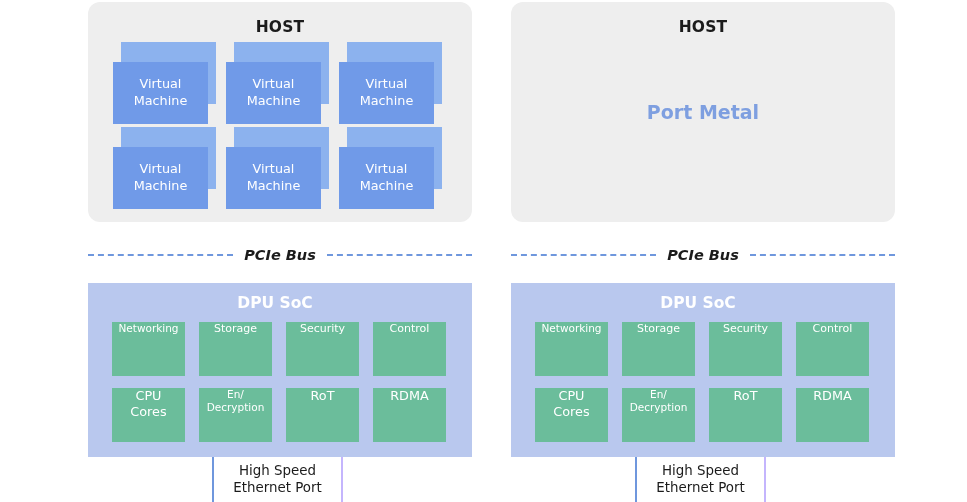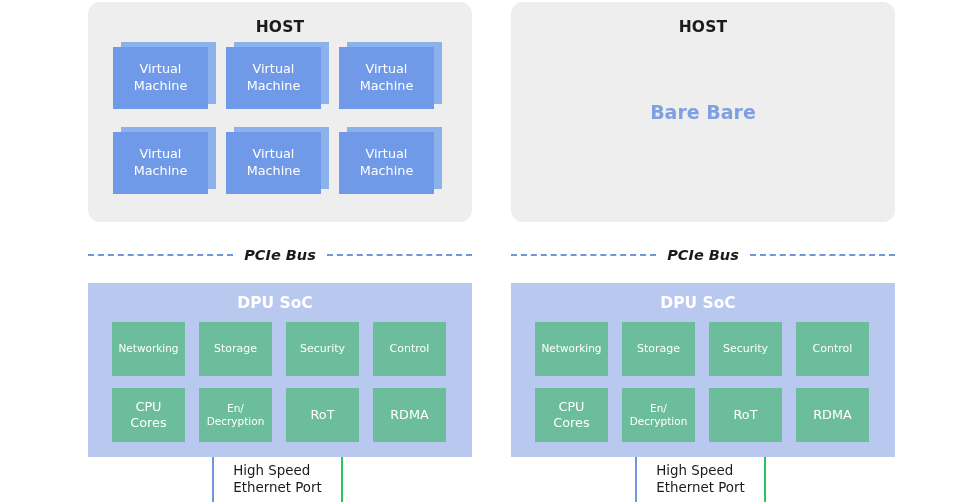--- a/index.html
+++ b/index.html
@@ -38,21 +38,21 @@
     grid-template-rows:repeat(2,68px);
     column-gap:10px; row-gap:17px;
   }
   .vm-card{ position:relative; width:103px; height:68px; }
   .vm-card .back{
     position:absolute; left:8px; top:0;
     width:95px; height:62px;
     background:#8cb2ee;
   }
   .vm-card .front{
-    position:absolute; left:0; top:5px;
+    position:absolute; left:0; top:20px;
     width:95px; height:62px;
     background:#709ae8;
     display:flex; align-items:center; justify-content:center;
     text-align:center;
     color:#ffffff; font-size:12.8px; line-height:1.32;
   }
 
   
   .bare-metal{
     position:absolute; left:0; right:0; top:99px;
@@ -91,38 +91,38 @@
   .dpu-grid{
     position:absolute; left:24px; top:39px;
     width:336px;
     display:grid;
     grid-template-columns:repeat(4,73px);
     grid-template-rows:repeat(2,54px);
     column-gap:14px; row-gap:12px;
   }
   .dpu-tile{
     background:#6bbd9b;
-    display:flex; align-items:center; justify-content:center;
+    display:flex; justify-content:center;
     text-align:center;
     color:#ffffff; line-height:1.25;
   }
   .dpu-tile.sz-sm  { font-size:10.5px; }
   .dpu-tile.sz-md  { font-size:11px; }
   .dpu-tile.sz-lg  { font-size:12.8px; }
 
   
   .eth-port{
     position:absolute; left:124px; top:457px;
     width:131px; height:45px;
     background:#ffffff;
     border-left:2px solid #6f97dd;
-    border-right:2px solid #22c55e;
+    border-right:2px solid #c4b5fd;
     display:flex; align-items:flex-start; justify-content:center;
     padding-top:6px;
-    text-align:left;
+    text-align:center;
     font-size:13.4px; line-height:1.26; color:#1b1b1b;
   }
 </style>
 </head>
 <body>
 
 <div id="root">
     <div class="column left">
       <div class="host-panel">
         <div class="host-title">HOST</div>
@@ -199,21 +199,21 @@
           </div>
         </div>
       </div>
       <div class="eth-port">
         <span>High Speed<br>Ethernet Port</span>
       </div>
     </div>
     <div class="column right">
       <div class="host-panel">
         <div class="host-title">HOST</div>
-        <div class="bare-metal">Bare Bare</div>
+        <div class="bare-metal">Port Metal</div>
       </div>
       <div class="pcie-row">
         <div class="pcie-line"></div>
         <div class="pcie-label">PCIe Bus</div>
         <div class="pcie-line"></div>
       </div>
       <div class="dpu-panel">
         <div class="dpu-title">DPU SoC</div>
         <div class="dpu-grid">
           <div class="dpu-tile sz-sm">

